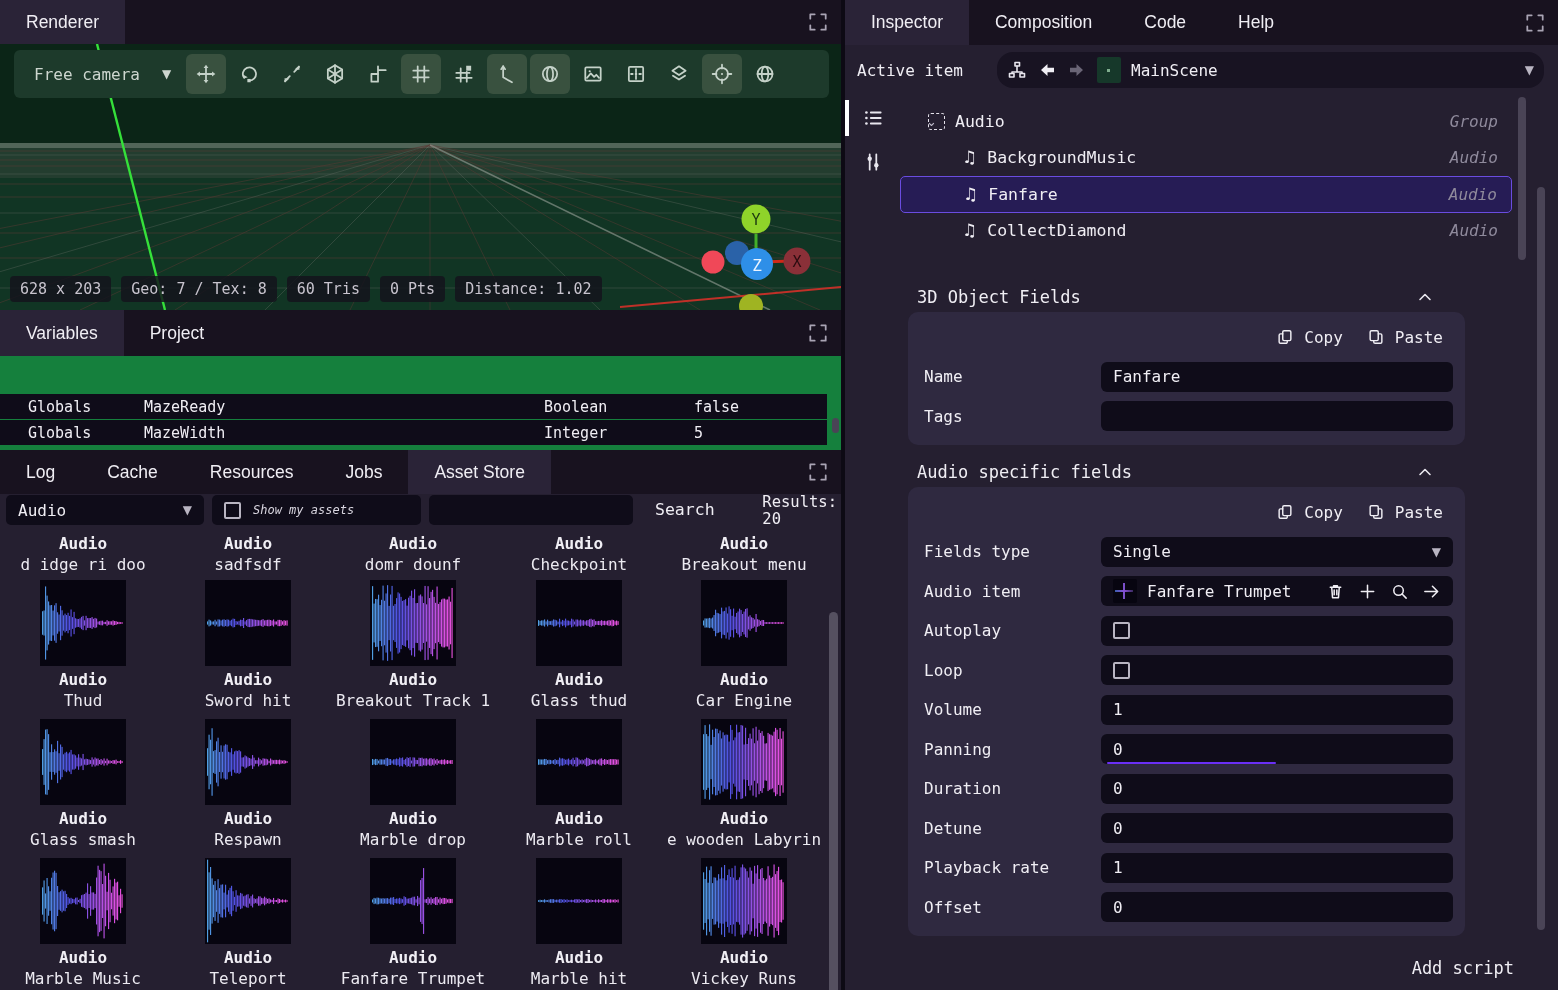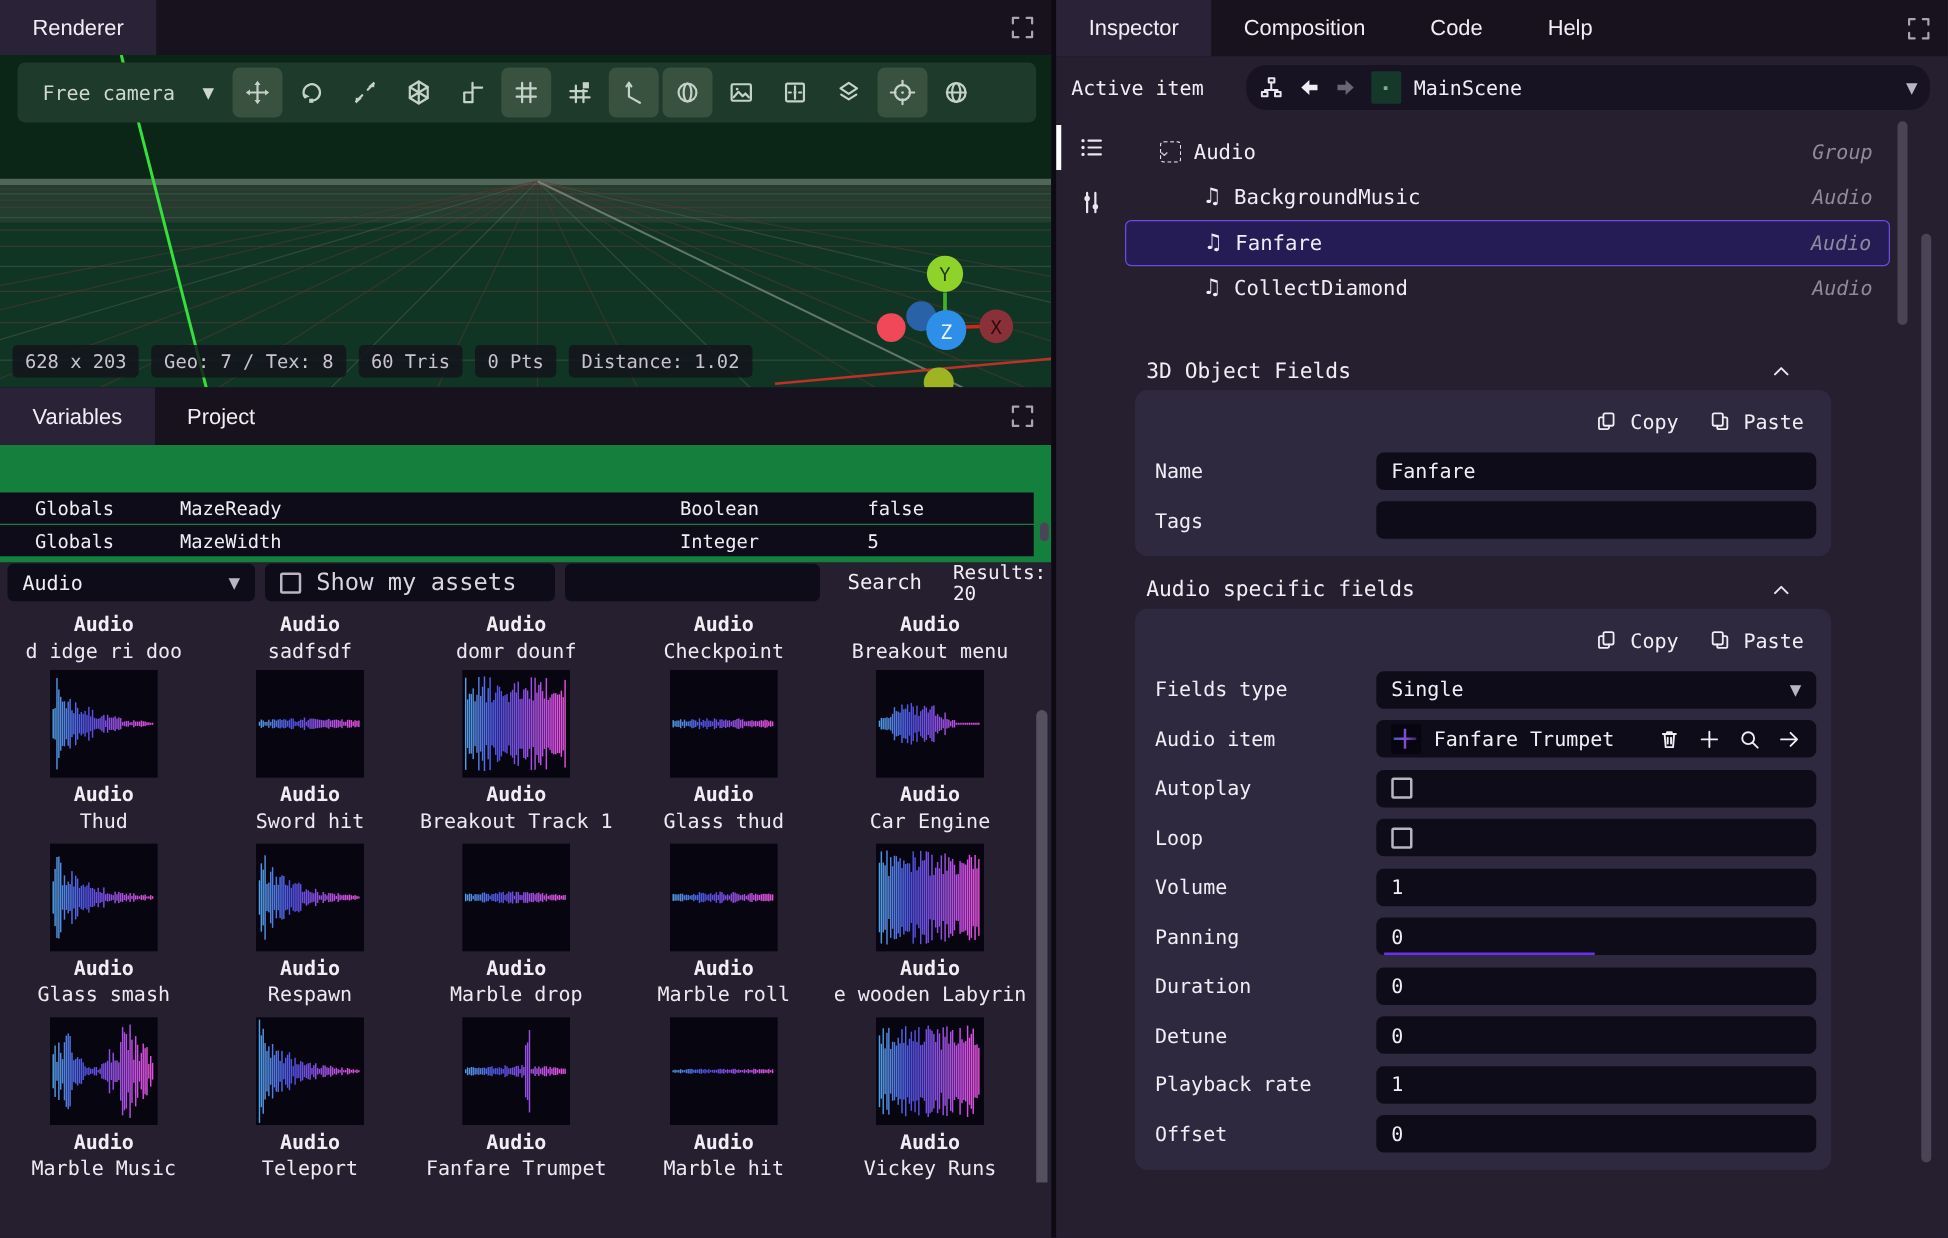--- a/index.html
+++ b/index.html
@@ -32,21 +32,21 @@
   .var-row { position:absolute; left:0; right:14px; height:25px; background:#0f0c19; display:flex; align-items:center; font-size:15px; }
   .var-scope { padding-left:28px; width:144px; }
   .var-name { width:400px; }
   .var-type { width:150px; }
   .var-value { flex:1; }
   #vars-scroll-dot { position:absolute; right:2px; top:62px; width:7px; height:15px; border-radius:4px; background:#4a4456; }
   
   #filter-row { height:36px; background:#251f30; display:flex; align-items:flex-start; padding:1px 6px 0 6px; position:relative; }
   .dark-box { background:#0f0c19; border-radius:5px; height:30px; display:flex; align-items:center; }
   #asset-category { width:198px; padding:0 12px; justify-content:space-between; font-size:16px; }
-  #show-assets-box { width:232px; margin-left:8px; padding:0 12px; gap:12px; font-size:19px; color:#d8d5df; }
+  #show-assets-box { width:209px; margin-left:8px; padding:0 12px; gap:12px; font-size:12px; color:#d8d5df;font-style:italic; }
   #asset-search { width:204px; margin-left:8px; }
   #search-btn { margin-left:22px; font-size:16.5px; line-height:30px; color:#f0eef4; }
   #results-block { position:absolute; right:4px; top:0; font-size:15.5px; line-height:17px; text-align:left; }
   .checkbox { width:17px; height:17px; border:2px solid #b9b5c2; border-radius:2px; background:transparent; }
   #asset-grid { position:relative; height:460px; background:#251f30; overflow:hidden; }
   .asset-cell { position:absolute; width:166px; text-align:center; }
   .asset-thumb { width:86px; height:86px; margin:0 auto; background:#070510; display:block; }
   .asset-type { font-weight:bold; font-size:16px; margin-top:4px; }
   .asset-name { font-size:16px; color:#eceaf1; margin-top:2px; white-space:nowrap; }
   #asset-scrollbar { position:absolute; right:3px; top:82px; width:9px; height:420px; border-radius:5px; background:#555060; }
@@ -280,20 +280,30 @@
         <div class="var-value">false</div>
       </div>
       <div class="var-row" style="top: 64px;">
         <div class="var-scope">Globals</div>
         <div class="var-name">MazeWidth</div>
         <div class="var-type">Integer</div>
         <div class="var-value">5</div>
       </div>
     </div>
 
+  <div class="tabbar" style="height:44px;" id="bottom-tabbar">
+    <div class="tab">Log</div>
+      <div class="tab">Cache</div>
+      <div class="tab">Resources</div>
+      <div class="tab">Jobs</div>
+      <div class="tab active">Asset Store</div>
+      <span class="expand-btn"><svg viewBox="0 0 20 20" fill="none" stroke="currentColor" stroke-width="1.6" stroke-linecap="round" stroke-linejoin="round">
+          <path d="M3 7V3h4M13 3h4v4M17 13v4h-4M7 17H3v-4"></path>
+        </svg></span>
+  </div>
   <div id="filter-row">
     <div class="dark-box" id="asset-category">
       <span>Audio</span>
       <span class="chev-glyph" style="color:#b9b5c2;font-size:12px;">▼</span>
     </div>
     <div class="dark-box" id="show-assets-box">
       <span class="checkbox"></span>
       <span>Show my assets</span>
     </div>
     <div class="dark-box" id="asset-search"></div>
@@ -1456,13 +1466,16 @@
         <div class="field-row">
           <div class="field-label">Offset</div>
           <div class="field-box">
             <span>0</span>
           </div>
         </div>
       </div>
     </div>
   <div class="vscroll" style="left:692px; top:187px; height:743px; position:absolute;"></div>
 
+  <div id="add-script-row">
+    <span>Add script</span>
+  </div>
 </div>
 
 </body></html>

